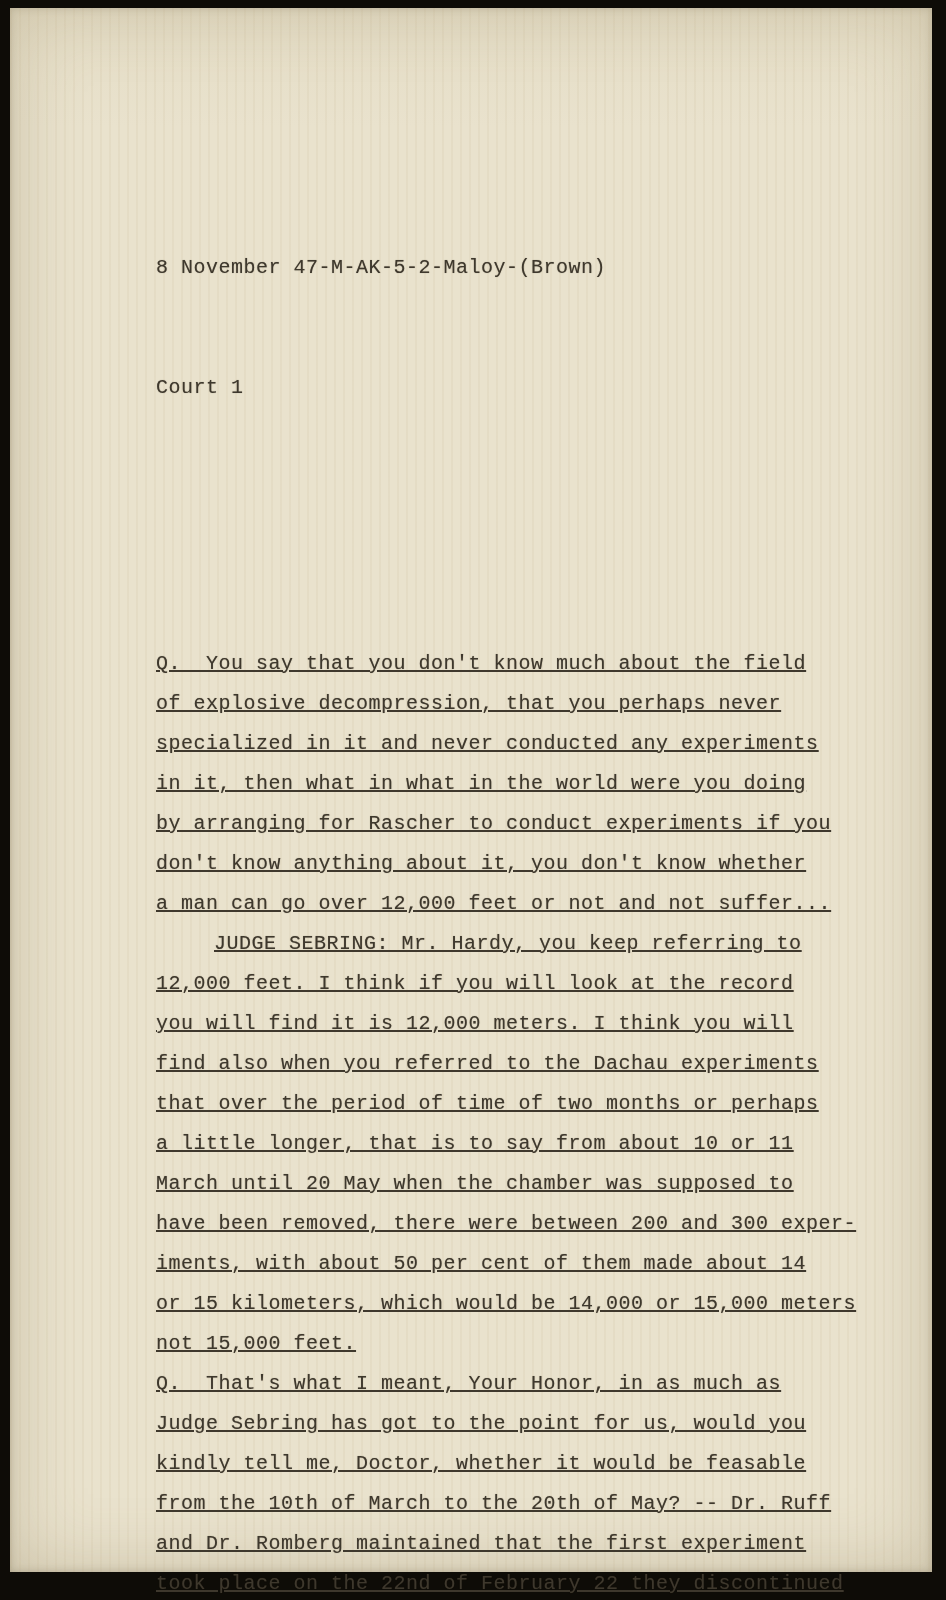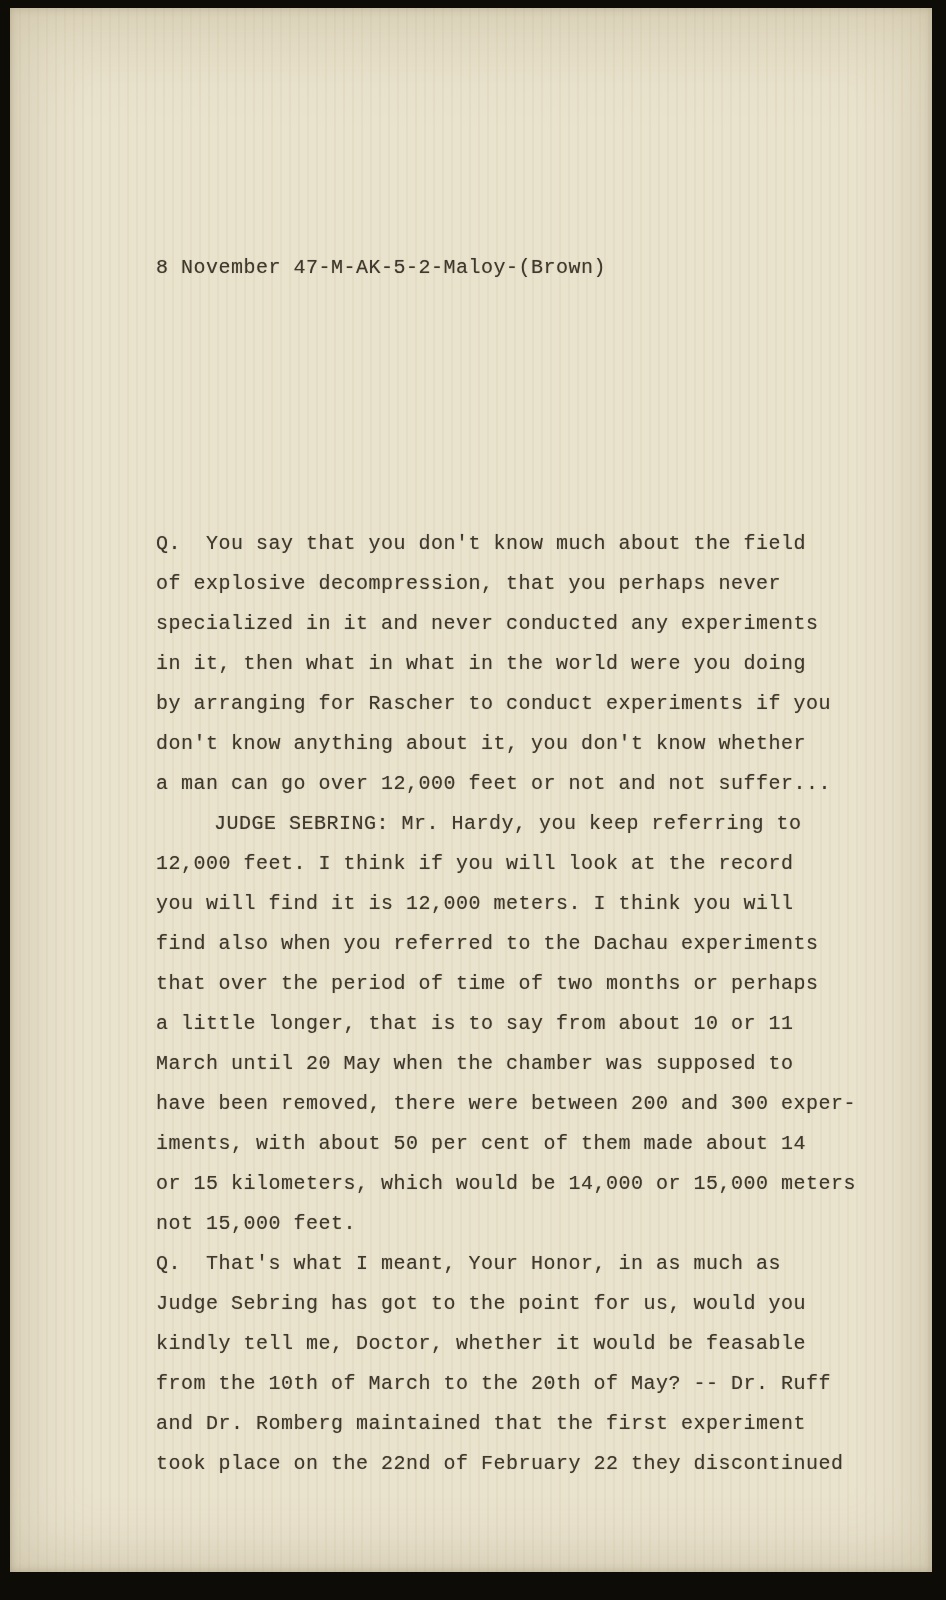--- a/index.html
+++ b/index.html
@@ -50,31 +50,33 @@
     text-shadow: 0 0 1px rgba(62, 52, 36, 0.45);
   }
   .header .line {
     height: 40px;
   }
   .doc-body {
     margin-top: 36px;
   }
   .doc-body .line {
     height: 40px;
+    text-decoration: underline;
   }
   .doc-body .line.indent {
     padding-left: 58px;
   }
 </style>
 </head>
 <body>
 
 <div class="paper">
   <div class="content">
     <div class="header">
       <div class="line">8 November 47-M-AK-5-2-Maloy-(Brown)</div>
+      <div class="line">Court 1</div>
     </div>
 
     <div class="doc-body"><div class="line">Q.  You say that you don't know much about the field</div><div class="line">of explosive decompression, that you perhaps never</div><div class="line">specialized in it and never conducted any experiments</div><div class="line">in it, then what in what in the world were you doing</div><div class="line">by arranging for Rascher to conduct experiments if you</div><div class="line">don't know anything about it, you don't know whether</div><div class="line">a man can go over 12,000 feet or not and not suffer...</div><div class="line indent">JUDGE SEBRING: Mr. Hardy, you keep referring to</div><div class="line">12,000 feet. I think if you will look at the record</div><div class="line">you will find it is 12,000 meters. I think you will</div><div class="line">find also when you referred to the Dachau experiments</div><div class="line">that over the period of time of two months or perhaps</div><div class="line">a little longer, that is to say from about 10 or 11</div><div class="line">March until 20 May when the chamber was supposed to</div><div class="line">have been removed, there were between 200 and 300 exper-</div><div class="line">iments, with about 50 per cent of them made about 14</div><div class="line">or 15 kilometers, which would be 14,000 or 15,000 meters</div><div class="line">not 15,000 feet.</div><div class="line">Q.  That's what I meant, Your Honor, in as much as</div><div class="line">Judge Sebring has got to the point for us, would you</div><div class="line">kindly tell me, Doctor, whether it would be feasable</div><div class="line">from the 10th of March to the 20th of May? -- Dr. Ruff</div><div class="line">and Dr. Romberg maintained that the first experiment</div><div class="line">took place on the 22nd of February 22 they discontinued</div></div>
 
     
   </div>
 </div>
 
 </body></html>

